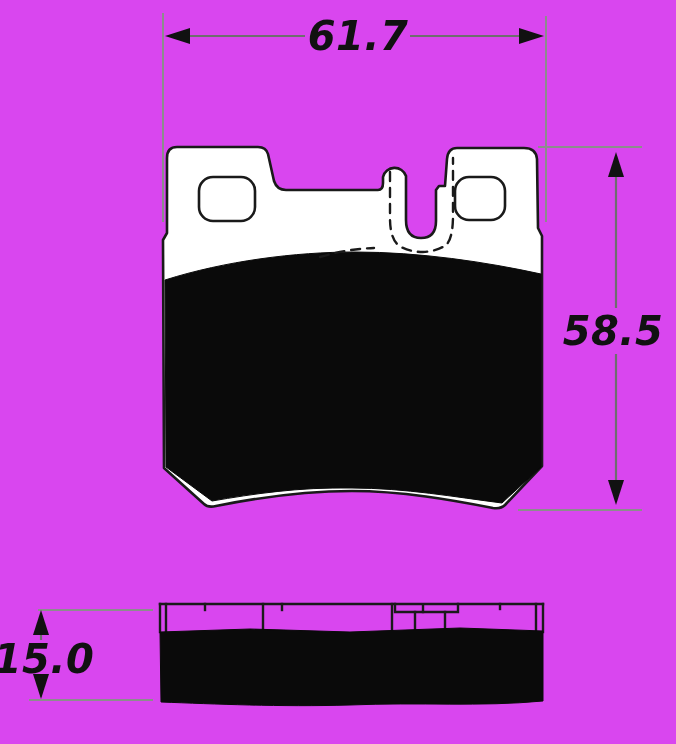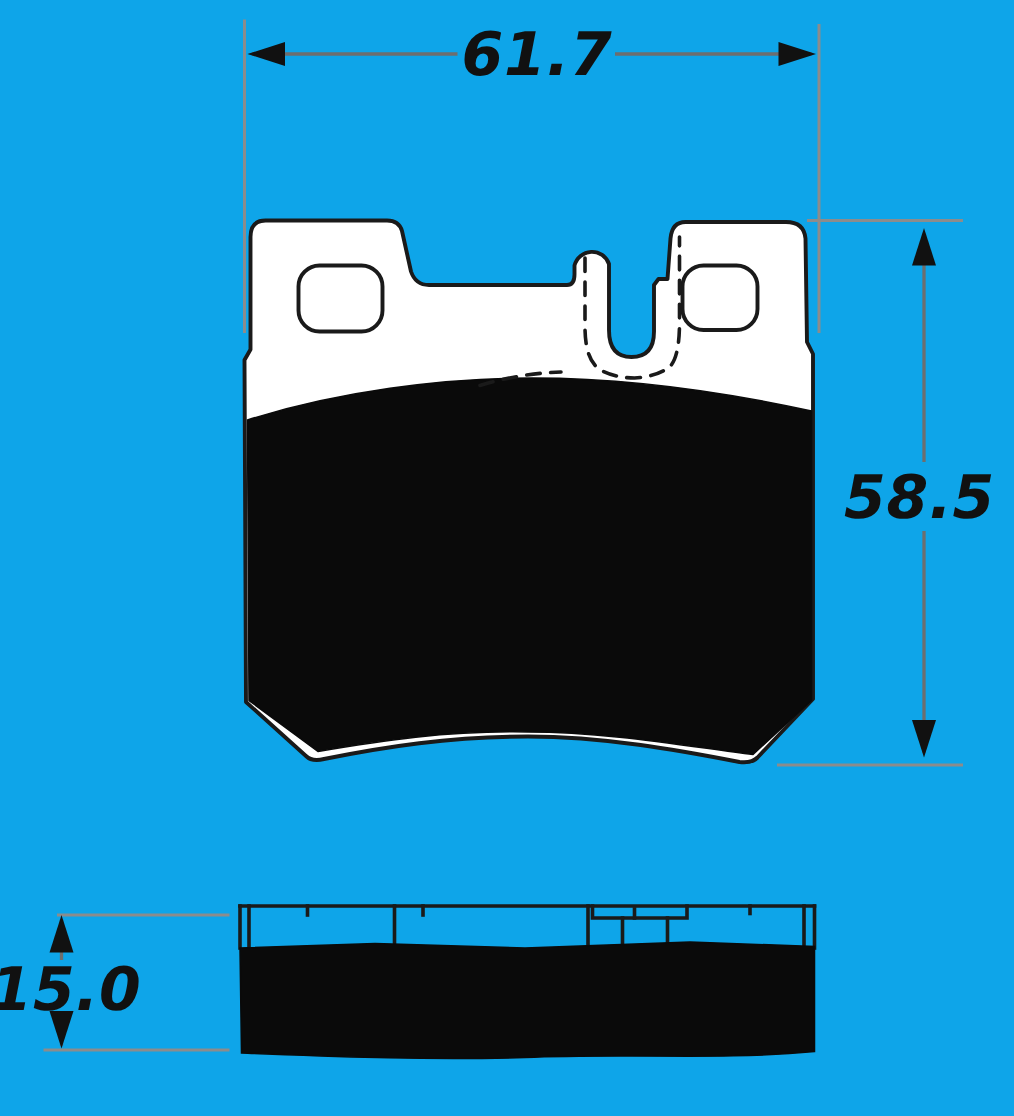--- a/index.html
+++ b/index.html
@@ -8,21 +8,21 @@
     background: #fdfdfd;
     width: 676px;
     height: 744px;
     overflow: hidden;
     font-family: "DejaVu Sans", sans-serif;
   }
   .drawing-wrap {
     position: relative;
     width: 676px;
     height: 744px;
-    background: #0ea5e9;
+    background: #d946ef;
   }
   svg { display: block; }
   .outline {
     fill: #ffffff;
     stroke: #1a1a1a;
     stroke-width: 2.6;
     stroke-linejoin: round;
   }
   .hole {
     fill: #ffffff;

